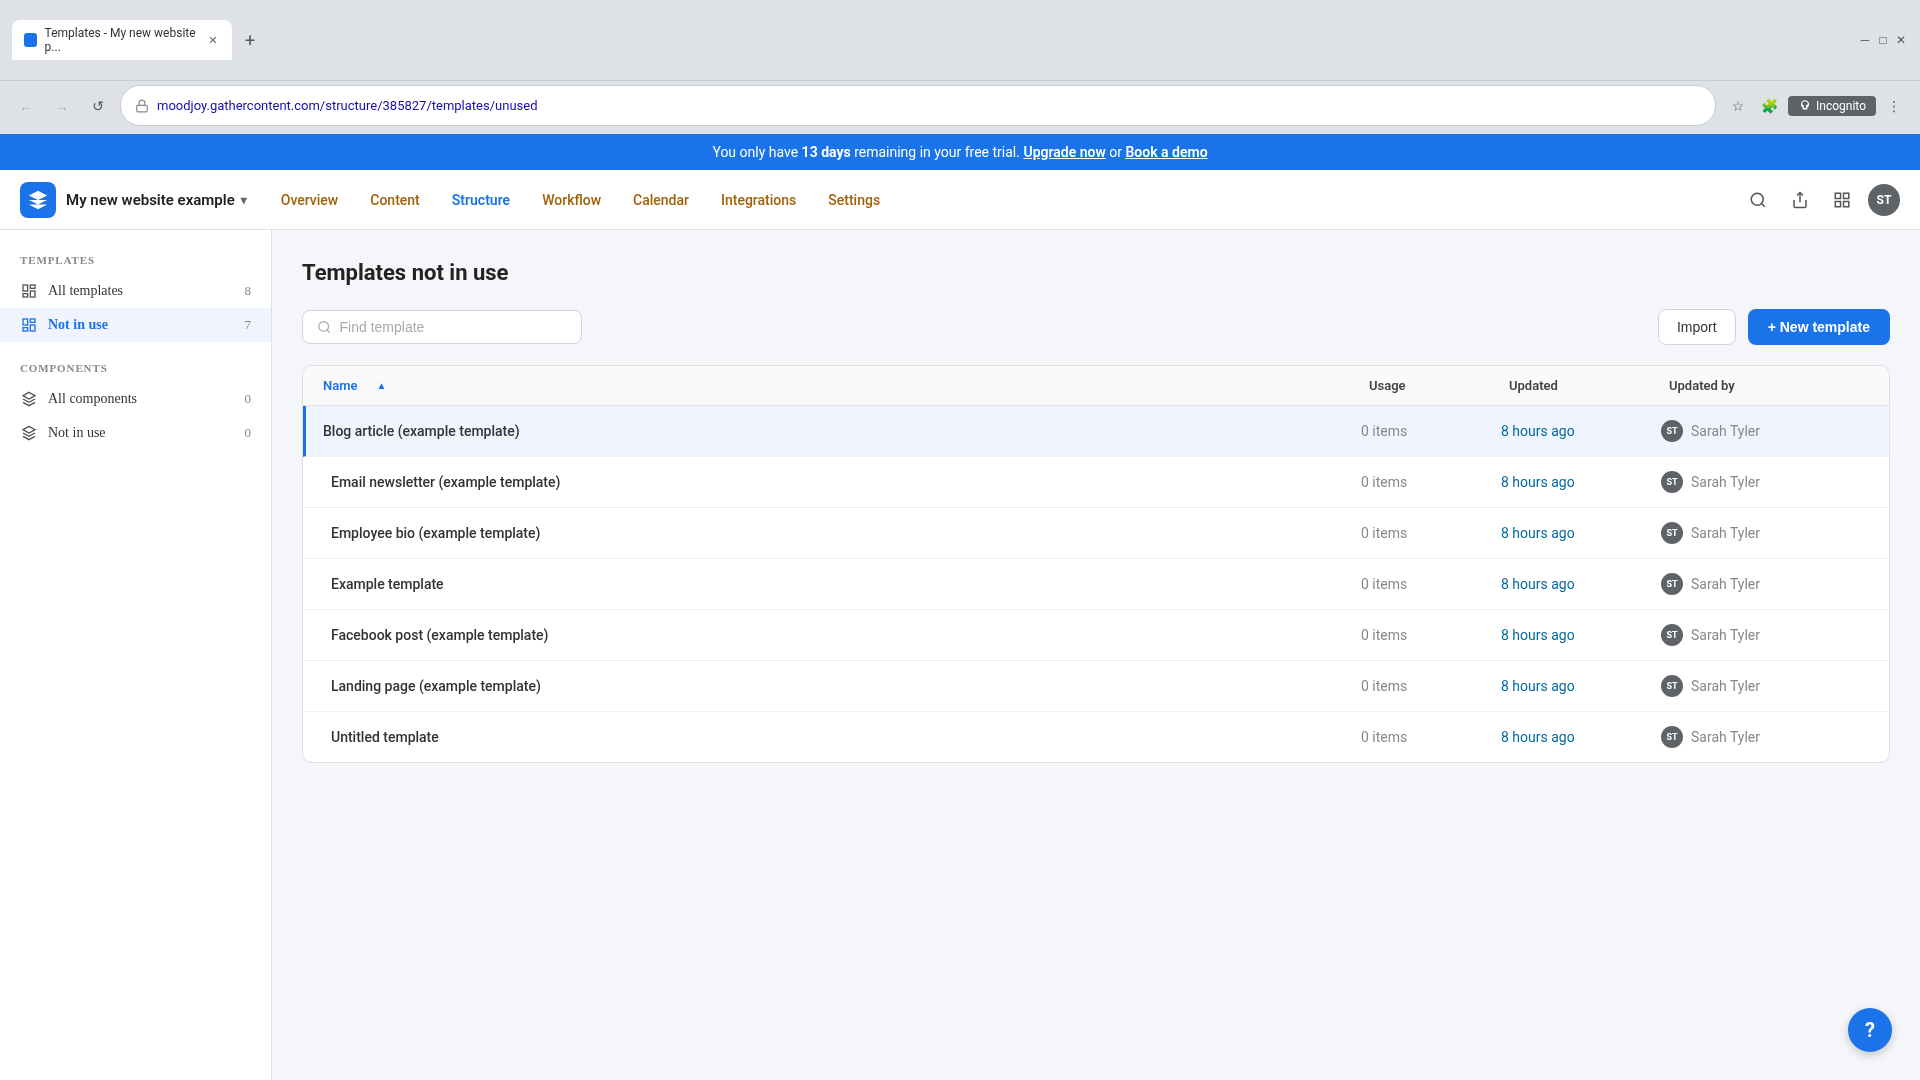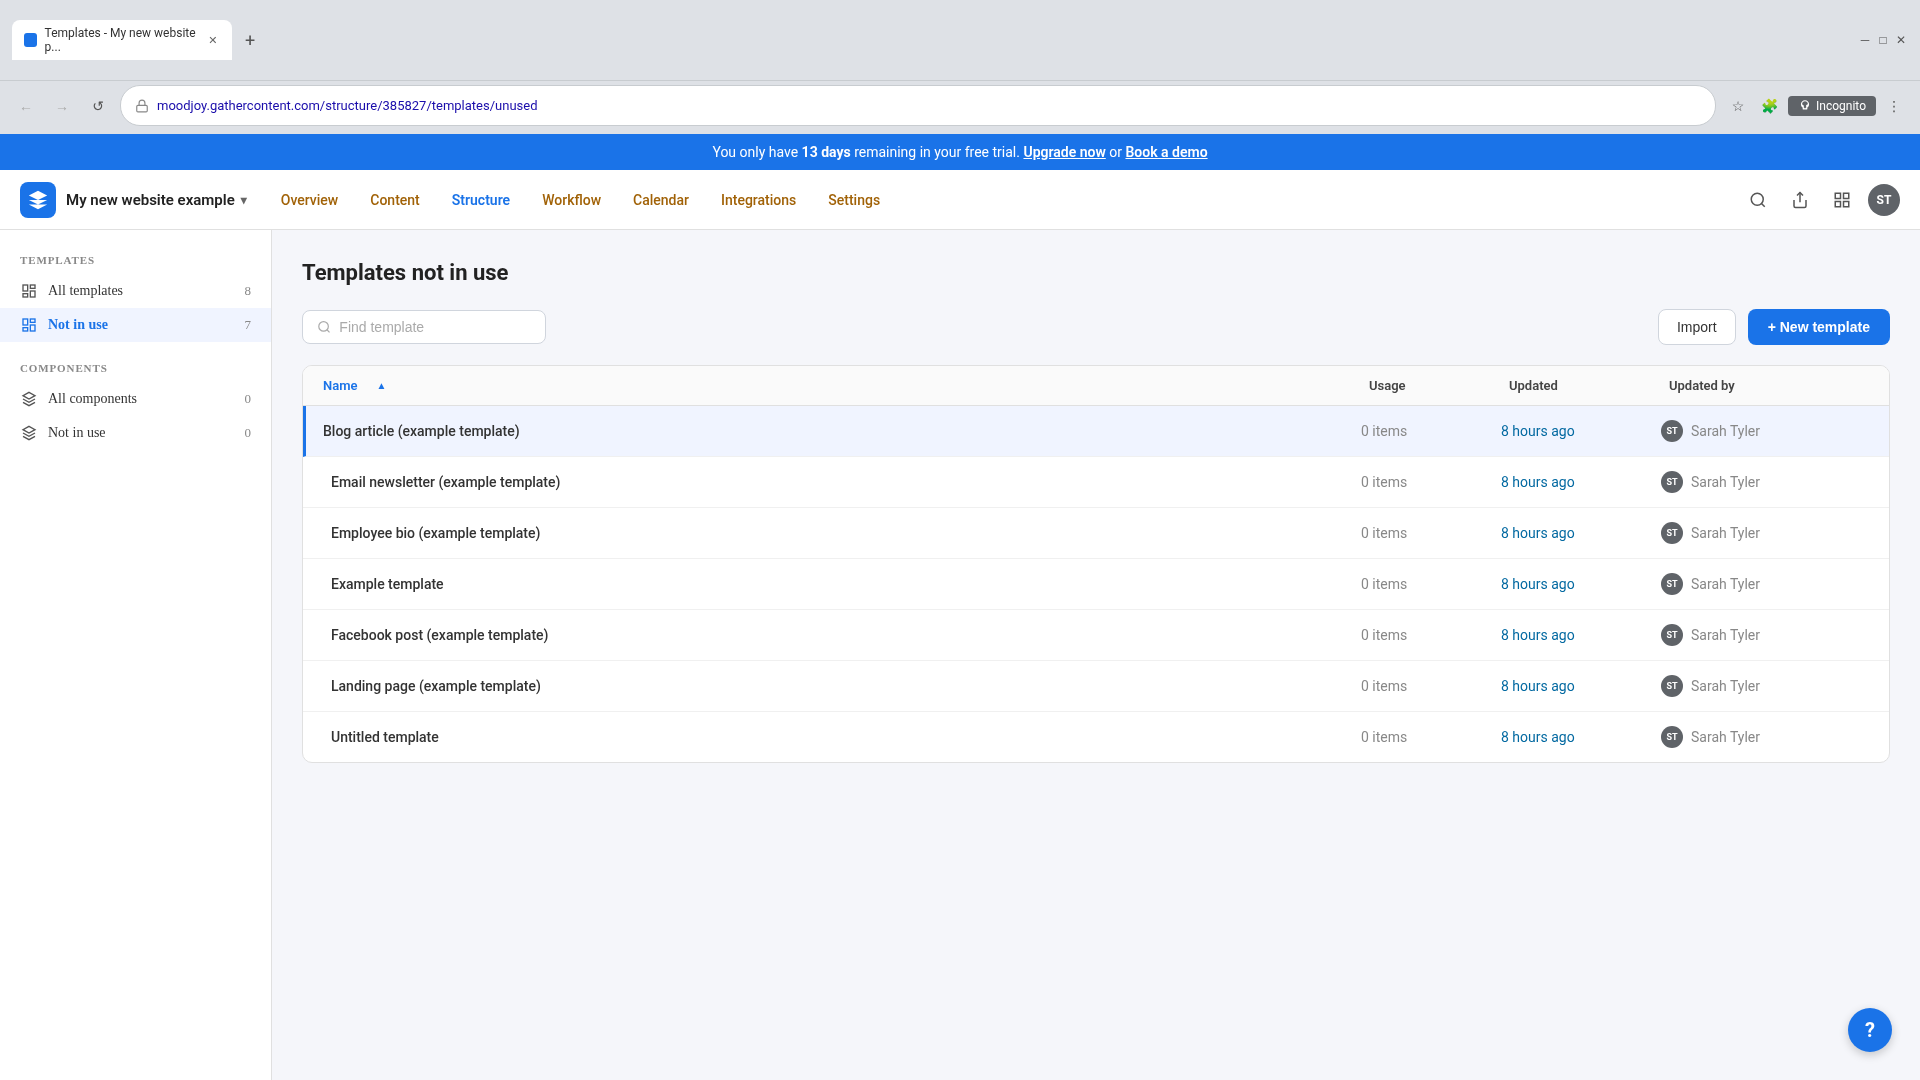--- a/index.html
+++ b/index.html
@@ -59,21 +59,21 @@
     .sidebar-item.active .sidebar-item-label { color: #1a73e8; font-weight: 600; }
     .sidebar-item-count { font-size: 13px; color: #888; }
     .sidebar-section-gap { margin-top: 20px; }
 
     
     .main-content { flex: 1; padding: 30px; overflow-y: auto; background: #f5f6fa; }
     .page-title { font-size: 22px; font-weight: 700; color: #222; margin-bottom: 24px; }
 
     
     .toolbar { display: flex; align-items: center; justify-content: space-between; margin-bottom: 20px; }
-    .search-box { display: flex; align-items: center; gap: 8px; background: #fff; border: 1px solid #d0d5dd; border-radius: 8px; padding: 8px 14px; width: 244px; }
+    .search-box { display: flex; align-items: center; gap: 8px; background: #fff; border: 1px solid #d0d5dd; border-radius: 8px; padding: 8px 14px; width: 280px; }
     .search-box input { border: none; outline: none; font-size: 14px; color: #444; background: transparent; width: 100%; }
     .search-box input::placeholder { color: #aaa; }
     .toolbar-right { display: flex; gap: 12px; align-items: center; }
     .import-btn { background: #fff; border: 1px solid #d0d5dd; border-radius: 8px; padding: 9px 18px; font-size: 14px; font-weight: 500; color: #333; cursor: pointer; }
     .new-template-btn { background: #1a73e8; color: #fff; border: none; border-radius: 8px; padding: 10px 20px; font-size: 14px; font-weight: 600; cursor: pointer; display: flex; align-items: center; gap: 6px; }
 
     
     .template-table { background: #fff; border-radius: 10px; border: 1px solid #e0e0e0; overflow: hidden; }
     .table-header { display: grid; grid-template-columns: 1fr 140px 160px 200px; padding: 12px 20px; border-bottom: 1px solid #e0e0e0; background: #fafafa; }
     .table-header-cell { font-size: 13px; font-weight: 600; color: #444; display: flex; align-items: center; gap: 19px; }

